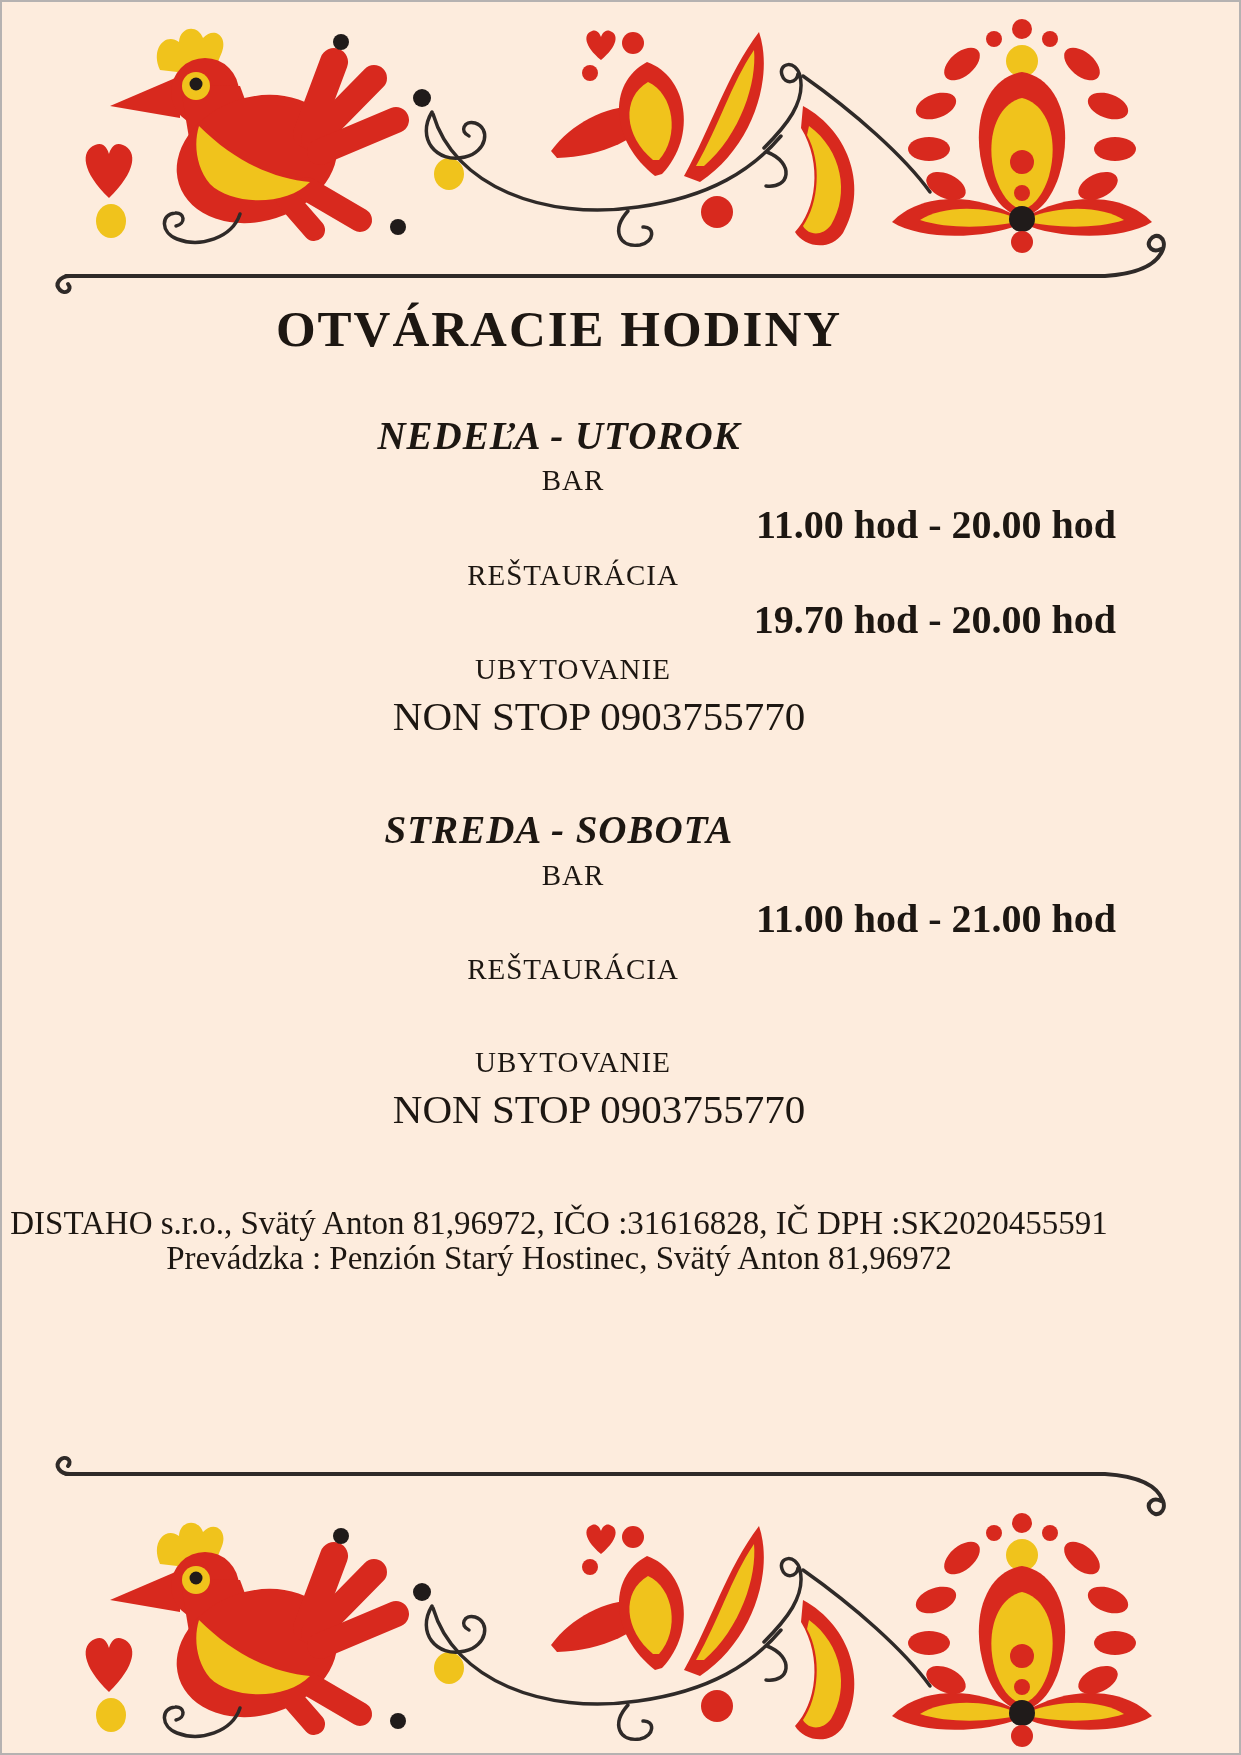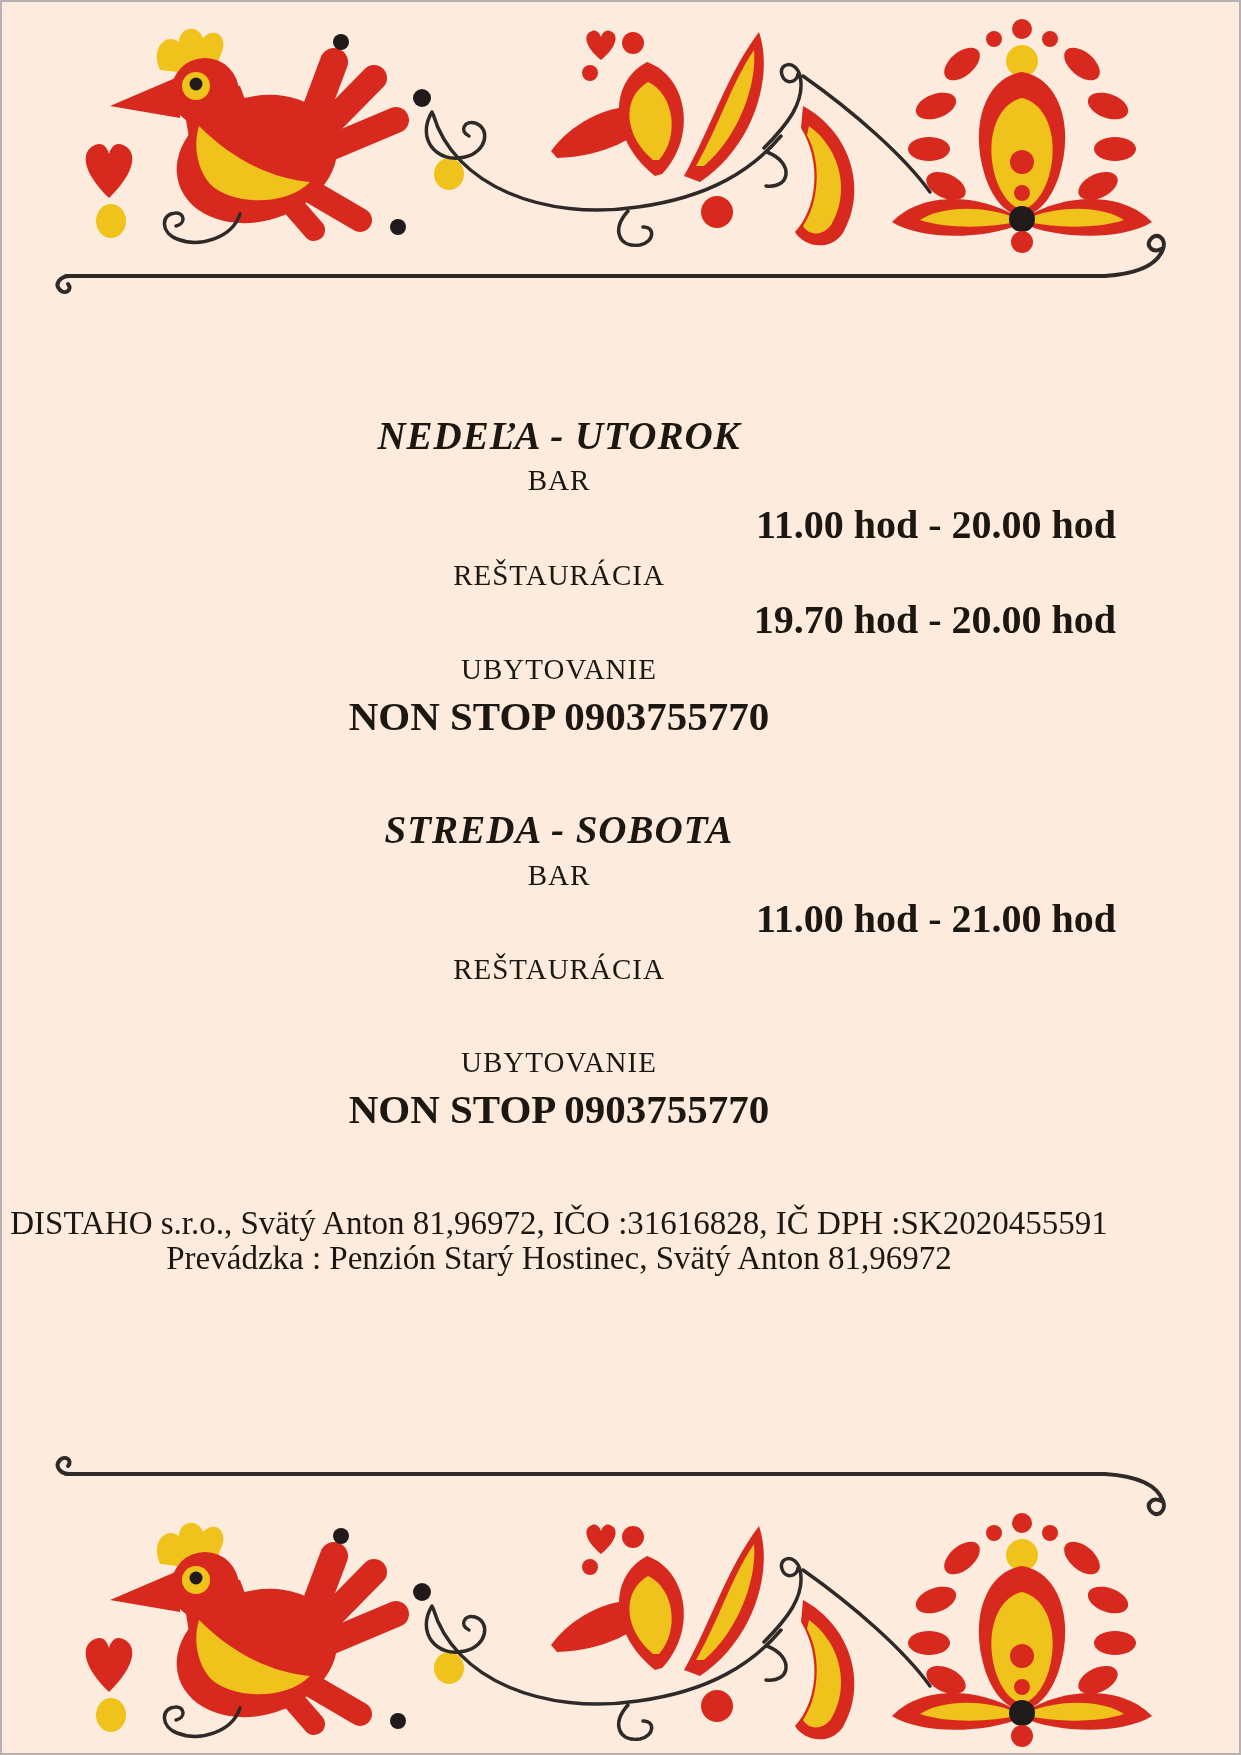--- a/index.html
+++ b/index.html
@@ -11,23 +11,23 @@
     box-sizing:border-box;
     overflow:hidden;
     font-family:"Liberation Serif", serif;
     color:var(--ink);
   }
   .band{position:absolute;}
   .content{position:absolute;left:0;top:0;width:1114px;height:100%;}
   .line{position:absolute;left:0;width:100%;text-align:center;line-height:1;white-space:nowrap;}
   .title{font-size:51px;font-weight:bold;letter-spacing:2px;}
   .day{font-size:39px;font-weight:bold;letter-spacing:1px;font-style:italic;}
-  .lbl{font-size:29px;letter-spacing:1px;}
+  .lbl{font-size:29px;letter-spacing:1px;margin-left:14px;}
   .time{font-size:40px;font-weight:bold;text-align:right;}
-  .nonstop{font-size:41px;font-weight:bold;}
+  .nonstop{font-size:41px;font-weight:normal;padding-left:40px;}
   .foot{font-size:33px;}
   
   .f-red{fill:var(--red);}
   .f-yellow{fill:var(--yellow);}
   .f-black{fill:var(--black-accent);}
   .s-black{stroke:var(--stroke);fill:none;stroke-width:3.5;stroke-linecap:round;}
   .cap-red{stroke:var(--red);fill:none;stroke-linecap:round;}
   .divider-path{stroke:var(--stroke);fill:none;stroke-width:4;stroke-linecap:round;}
   .flip-v{transform:scaleY(-1);}
 </style>
@@ -119,20 +119,21 @@
   <svg class="band" style="left:60px;top:12px" width="1090" height="240" viewBox="0 0 1090 240">
     <use href="#folk-band"></use>
   </svg>
 
   <svg class="band" style="left:48px;top:222px" width="1135" height="72" viewBox="0 0 1135 72">
     <use href="#flourish-divider"></use>
   </svg>
 
   <div class="content">
 
+    <h1 class="line title" style="top:302px;margin:0">OTVÁRACIE HODINY</h1>
 
     <div class="line day" style="top:414px">NEDEĽA - UTOROK</div>
     <div class="line lbl" style="top:464px">BAR</div>
     <div class="line time" style="top:503px">11.00 hod - 20.00 hod</div>
     <div class="line lbl" style="top:559px">REŠTAURÁCIA</div>
     <div class="line time" style="top:598px">19.70 hod - 20.00 hod</div>
     <div class="line lbl" style="top:653px">UBYTOVANIE</div>
     <div class="line nonstop" style="top:694px">NON STOP 0903755770</div>
 
     <div class="line day" style="top:808px">STREDA - SOBOTA</div>

